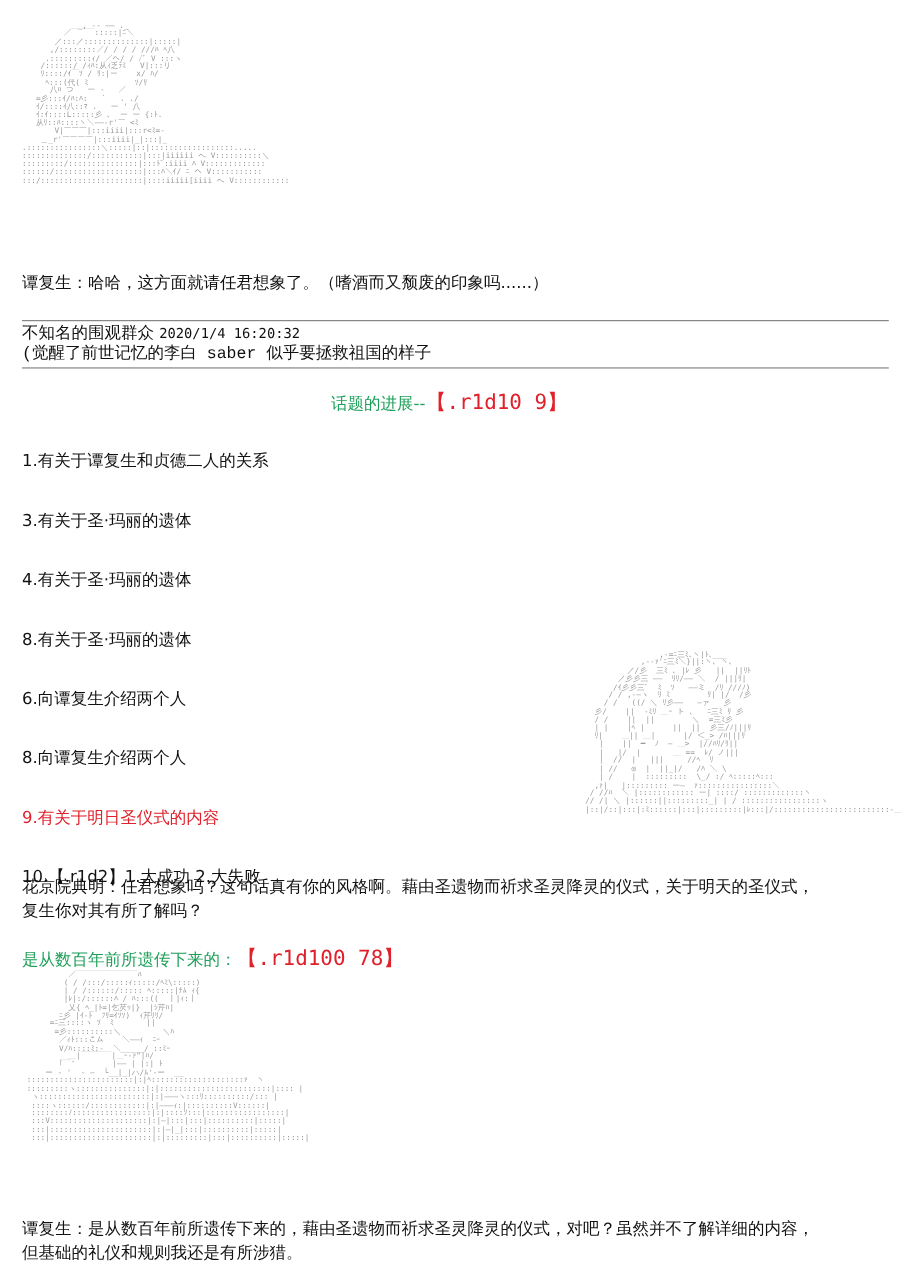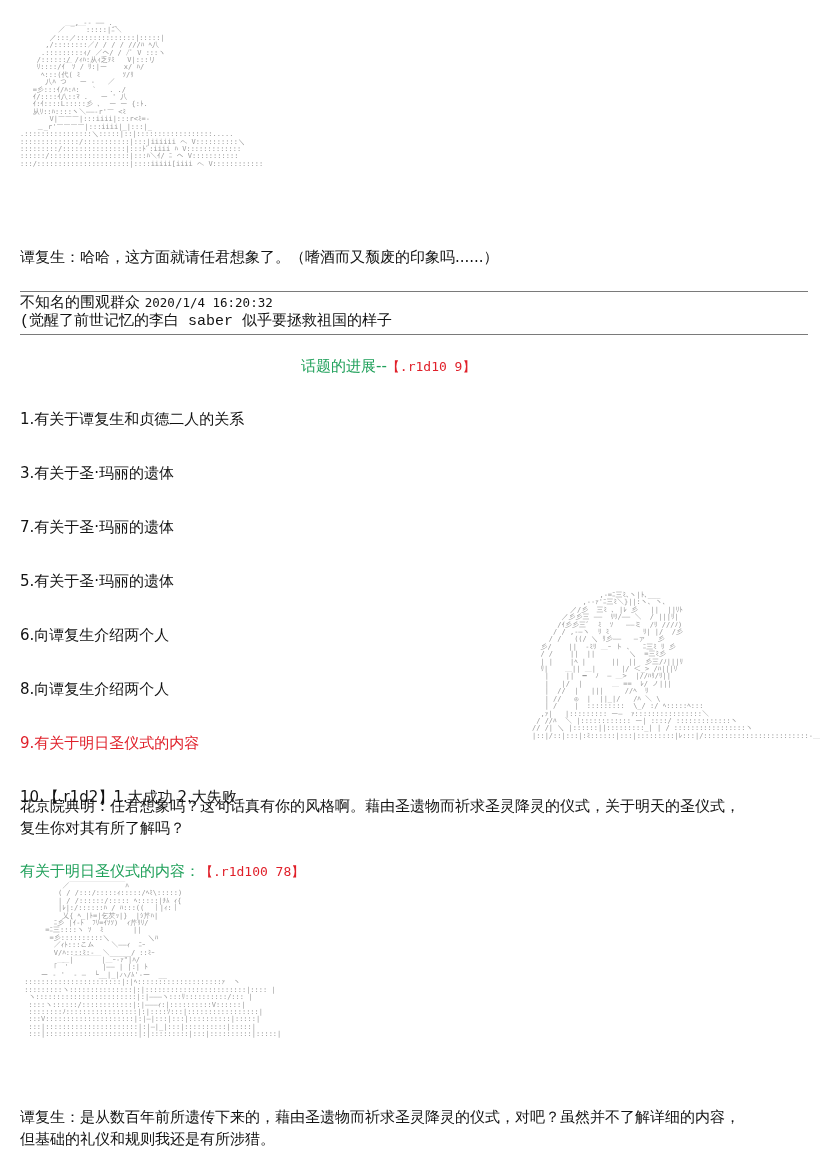--- a/index.html
+++ b/index.html
@@ -14,21 +14,21 @@
     font-size:7px; line-height:7.4px; color:#9a9a9a; white-space:pre;
     letter-spacing:0;
   }
   .line {
     position:absolute; left:20px; font-size:15px; line-height:22px; white-space:nowrap;
   }
   .small-mono { font-family:"DejaVu Sans Mono","Liberation Mono",monospace; font-size:12.5px; }
   .rule { position:absolute; left:20px; width:788px; height:0; border-top:1px solid #7a7a7a; }
   .green { color:#1fa05a; }
   .red { color:#e0202a; }
-  .mono { font-family:"DejaVu Sans Mono","Liberation Mono",monospace; font-size:13px; }
+  .mono { font-family:"DejaVu Sans Mono","Liberation Mono",monospace; font-size:19px; }
   .list { position:absolute; left:20px; top:376px; font-size:15px; line-height:22px; }
   .list div { white-space:nowrap;margin-top:32px; }
 </style>
 </head>
 <body>
 
 <pre class="aa" style="left:20px; top:20px;">            _, -‐ ―― ._
          ／￣￣￣:::::|ﾆ＼
        ／:::／::::::::::::::|:::::|
       ,/::::::::／/ / / / ///ﾊ ﾍ八
@@ -61,22 +61,22 @@
 <div class="line" style="top:312px; line-height:20px;font-family:Liberation Mono, monospace;">(觉醒了前世记忆的李白 saber 似乎要拯救祖国的样子</div>
 <div class="rule" style="top:334px;"></div>
 
 <div class="line" style="left:301px; top:355px;">
   <span class="green">话题的进展--</span><span class="red mono">【.r1d10 9】</span>
 </div>
 
 <div class="list">
   <div>1.有关于谭复生和贞德二人的关系</div>
   <div>3.有关于圣·玛丽的遗体</div>
-  <div>7.有关于圣·玛丽的遗体</div>
-  <div>5.有关于圣·玛丽的遗体</div>
+  <div>4.有关于圣·玛丽的遗体</div>
+  <div>8.有关于圣·玛丽的遗体</div>
   <div>6.向谭复生介绍两个人</div>
   <div>8.向谭复生介绍两个人</div>
   <div class="red">9.有关于明日圣仪式的内容</div>
   <div>10.【.r1d2】1.大成功 2.大失败</div>
 </div>
 
 <pre class="aa" style="left:532px; top:592px;">                ,-=ﾆ三ﾐ､ヽ|ﾄ､___
             ,-‐ｧ'ﾆ三ﾐ＼}||:ヽ､ ヽ､
          ／/彡  三ﾐ ､ |ﾚ 彡   ||  ||ﾘﾄ
        ／彡彡三 ――  ﾘﾘ/―― ＼  / |||ﾘ|
@@ -96,21 +96,21 @@
  / //ﾊ  ＼ |:::::::::::: ー| ::::/ :::::::::::::ヽ
 // /| ＼ |::::::||:::::::::_| | / :::::::::::::::::ヽ
 |::|/::|:::|:ﾐ::::::|:::|:::::::::|ﾚ:::|/:::::::::::::::::::::::::‐＿</pre>
 
 <div class="line" style="top:795px;">
   <span>花京院典明</span><span>：</span><span>任君想象吗？这句话真有你的风格啊。藉由圣遗物而祈求圣灵降灵的仪式，关于明天的圣仪式，</span>
 </div>
 <div class="line" style="top:817px;">复生你对其有所了解吗？</div>
 
 <div class="line" style="top:860px;">
-  <span class="green">有关于明日圣仪式的内容：</span><span class="red mono">【.r1d100 78】</span>
+  <span class="green">是从数百年前所遗传下来的：</span><span class="red mono">【.r1d100 78】</span>
 </div>
 
 <pre class="aa" style="left:20px; top:883px;">          ／￣￣￣￣￣￣￣￣ﾊ
          ( / /:::/:::::ｨ:::::/ﾍﾐ\:::::)
          | / /::::::/::::: ﾍ:::::|ﾁﾑ ｨ{
          |ﾚ|:/::::::ﾊ / ﾊ:::((  ｜|ｨ:｜
           乂{ ﾍ_|ﾄ=|乞芡ｯ|}  |ｼ芹ﾊ|
         ﾆ彡 |ｲ-ﾄ  ﾌﾘ=ｲｿｿ)  ｨ芹ﾘﾘ/
       =ﾆ三::::ヽ ｿ  ﾐ       ||
        =彡::::::::::＼         ＼ﾊ

